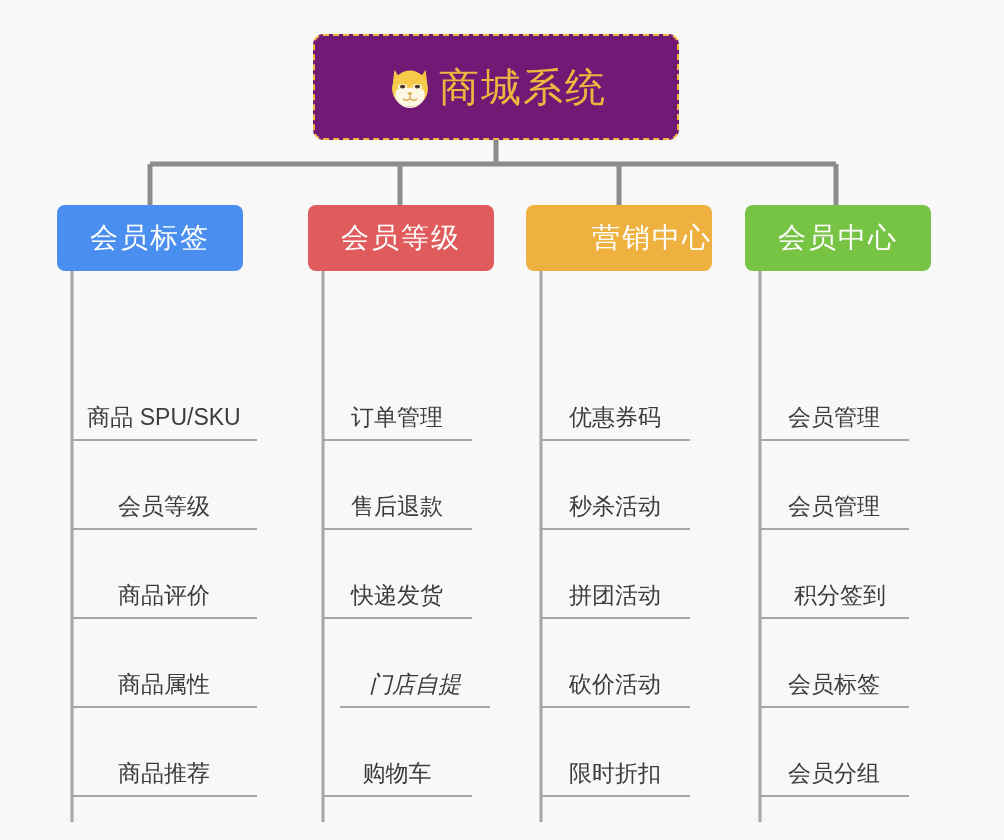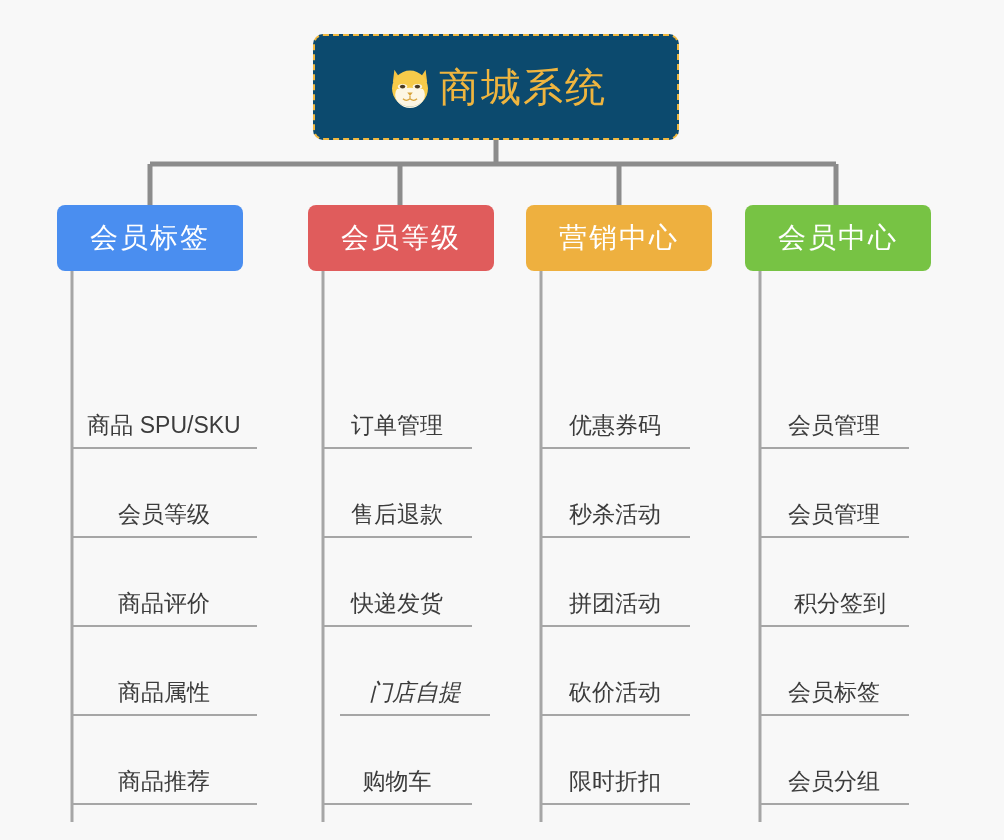--- a/index.html
+++ b/index.html
@@ -22,21 +22,21 @@
   }
 
   
   .root-node {
     position: absolute;
     left: 313px;
     top: 34px;
     width: 366px;
     height: 106px;
     box-sizing: border-box;
-    background: #0c4a6e;
+    background: #701a75;
     border: 2px dashed #f0b840;
     border-radius: 10px;
     display: flex;
     align-items: center;
     justify-content: center;
     gap: 4px;
   }
   .root-label {
     font-size: 40px;
     color: #efb53f;
@@ -90,21 +90,20 @@
     box-sizing: border-box;
     height: 44px;
     display: flex;
     align-items: flex-end;
     justify-content: center;
     padding-bottom: 6px;
     border-bottom: 2px solid #a6a6a6;
     font-size: 23px;
     color: #3c3c3c;
     white-space: nowrap;
-    margin-top: 8px;
   }
 
   
   .col-0 { left: 57px;  width: 186px; }
   .col-1 { left: 308px; width: 186px; }
   .col-2 { left: 526px; width: 186px; }
   .col-3 { left: 745px; width: 186px; }
 </style>
 </head>
 <body style="background: rgb(248, 248, 248);">
@@ -174,21 +173,21 @@
       <li class="leaf-item" style="top: 126px; left: 14px; width: 150px;">订单管理</li>
       <li class="leaf-item" style="top: 215px; left: 14px; width: 150px;">售后退款</li>
       <li class="leaf-item" style="top: 304px; left: 14px; width: 150px;">快递发货</li>
       <li class="leaf-item" style="top: 393px; left: 32px; width: 150px; font-style: italic;">门店自提</li>
       <li class="leaf-item" style="top: 482px; left: 14px; width: 150px;">购物车</li>
 
     </ul>
   </div>
 
   <div class="column col-2">
-    <div class="cat-header" style="background: rgb(238, 176, 63);">
+    <div class="cat-header" style="background: rgb(238, 176, 63); justify-content: flex-end;">
       <span>营销中心</span>
     </div>
     <ul class="leaf-list">
       <li class="leaf-item" style="top: 126px; left: 14px; width: 150px;">优惠券码</li>
       <li class="leaf-item" style="top: 215px; left: 14px; width: 150px;">秒杀活动</li>
       <li class="leaf-item" style="top: 304px; left: 14px; width: 150px;">拼团活动</li>
       <li class="leaf-item" style="top: 393px; left: 14px; width: 150px;">砍价活动</li>
       <li class="leaf-item" style="top: 482px; left: 14px; width: 150px;">限时折扣</li>
 
     </ul>

